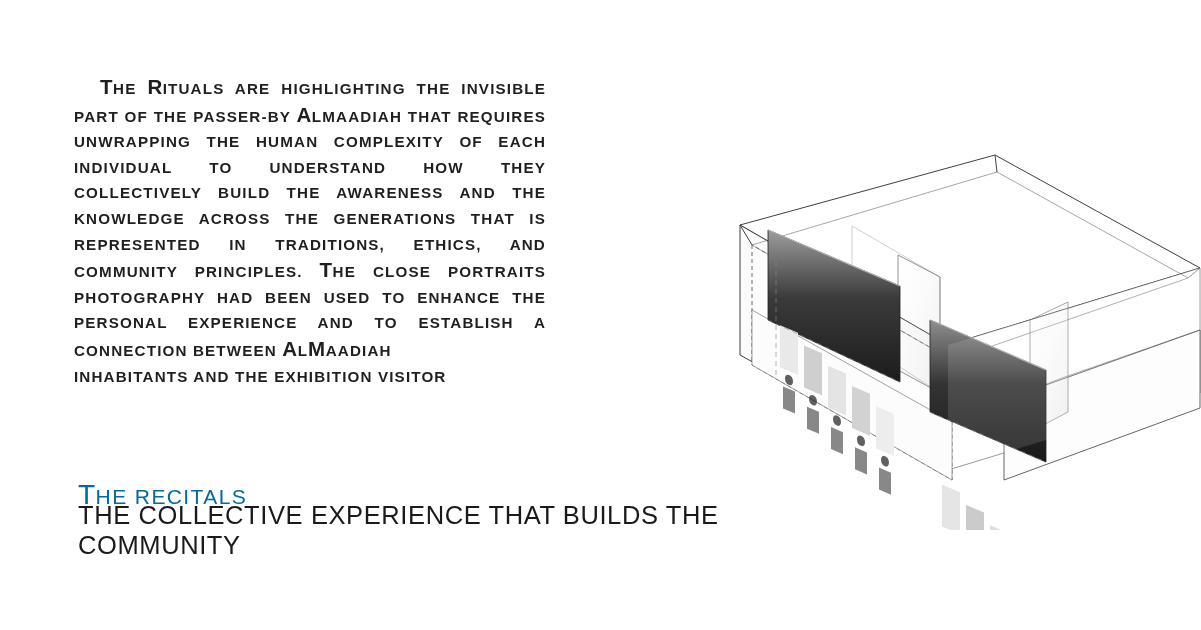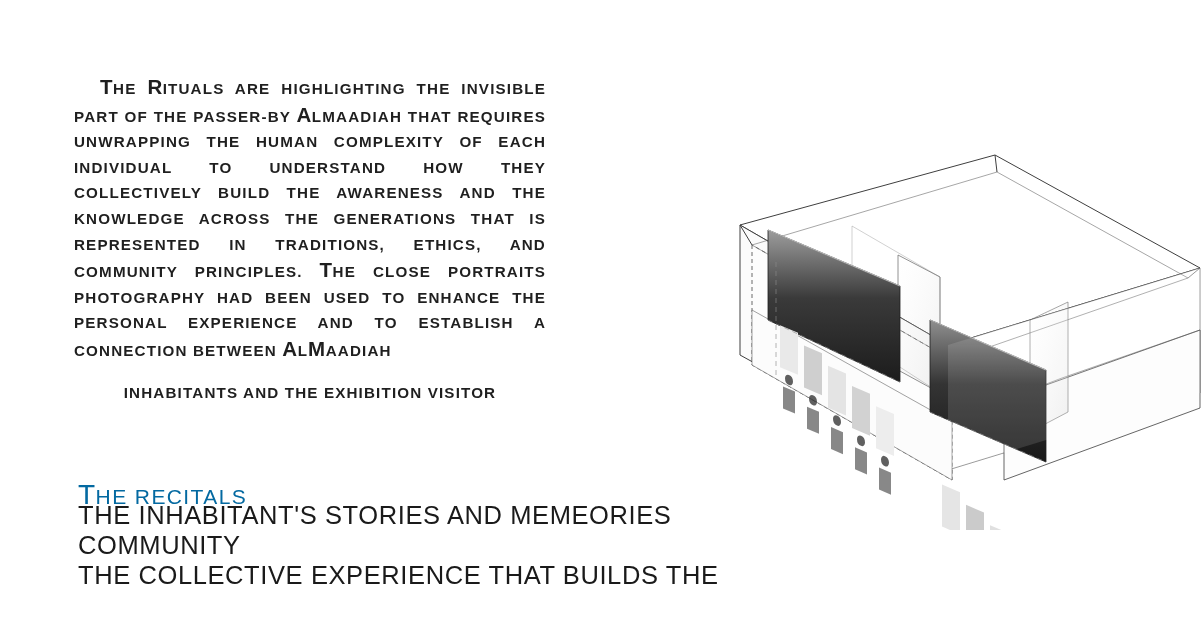--- a/index.html
+++ b/index.html
@@ -33,22 +33,22 @@
   .body-text .cap {
     font-size: 20.5px;
     letter-spacing: 0.5px;
   }
   .body-text .indent {
     display: inline-block;
     width: 26px;
   }
   .body-text .lastline {
     display: block;
-    text-align: center;
-    margin-top: 16px;
+    text-align: left;
+    margin-top: 0;
   }
 
   
   .heading {
     position: absolute;
     left: 78px;
     top: 479px;
     font-size: 21px;
     letter-spacing: 1.4px;
     text-transform: uppercase;
@@ -88,23 +88,22 @@
 <div class="body-text">
   <span class="indent"></span><span class="cap">T</span><span>he </span><span class="cap">R</span><span>ITUALS ARE HIGHLIGHTING THE INVISIBLE PART OF THE PASSER-BY </span><span class="cap">A</span><span>LMAADIAH THAT REQUIRES UNWRAPPING THE HUMAN COMPLEXITY OF EACH INDIVIDUAL TO UNDERSTAND HOW THEY COLLECTIVELY BUILD THE AWARENESS AND THE KNOWLEDGE ACROSS THE GENERATIONS THAT IS REPRESENTED IN TRADITIONS, ETHICS, AND COMMUNITY PRINCIPLES. </span><span class="cap">T</span><span>HE CLOSE PORTRAITS PHOTOGRAPHY HAD BEEN USED TO ENHANCE THE PERSONAL EXPERIENCE AND TO ESTABLISH A CONNECTION BETWEEN </span><span class="cap">A</span><span>L</span><span class="cap">M</span><span>AADIAH</span>
   <span class="lastline">INHABITANTS AND THE EXHIBITION VISITOR</span>
 </div>
 
 <div class="heading">
   <span class="cap">T</span><span>HE RECITALS</span>
 </div>
 
 <div class="subheading">
-  <span class="line">THE INHABITANT'S STORIES AND MEMEORIES</span>
+  <span class="line">THE COLLECTIVE EXPERIENCE THAT BUILDS THE</span>
   <span class="line">COMMUNITY</span>
-  <span class="line">THE COLLECTIVE EXPERIENCE THAT BUILDS THE</span>
 </div>
 
 <div class="drawing">
 <svg width="601" height="380" viewBox="0 0 601 380" xmlns="http://www.w3.org/2000/svg">
   <defs>
     <linearGradient id="panelGrad" x1="0" y1="0" x2="0" y2="1">
       <stop offset="0" stop-color="#9d9d9d"></stop>
       <stop offset="0.45" stop-color="#3a3a3a"></stop>
       <stop offset="1" stop-color="#1c1c1c"></stop>
     </linearGradient>

